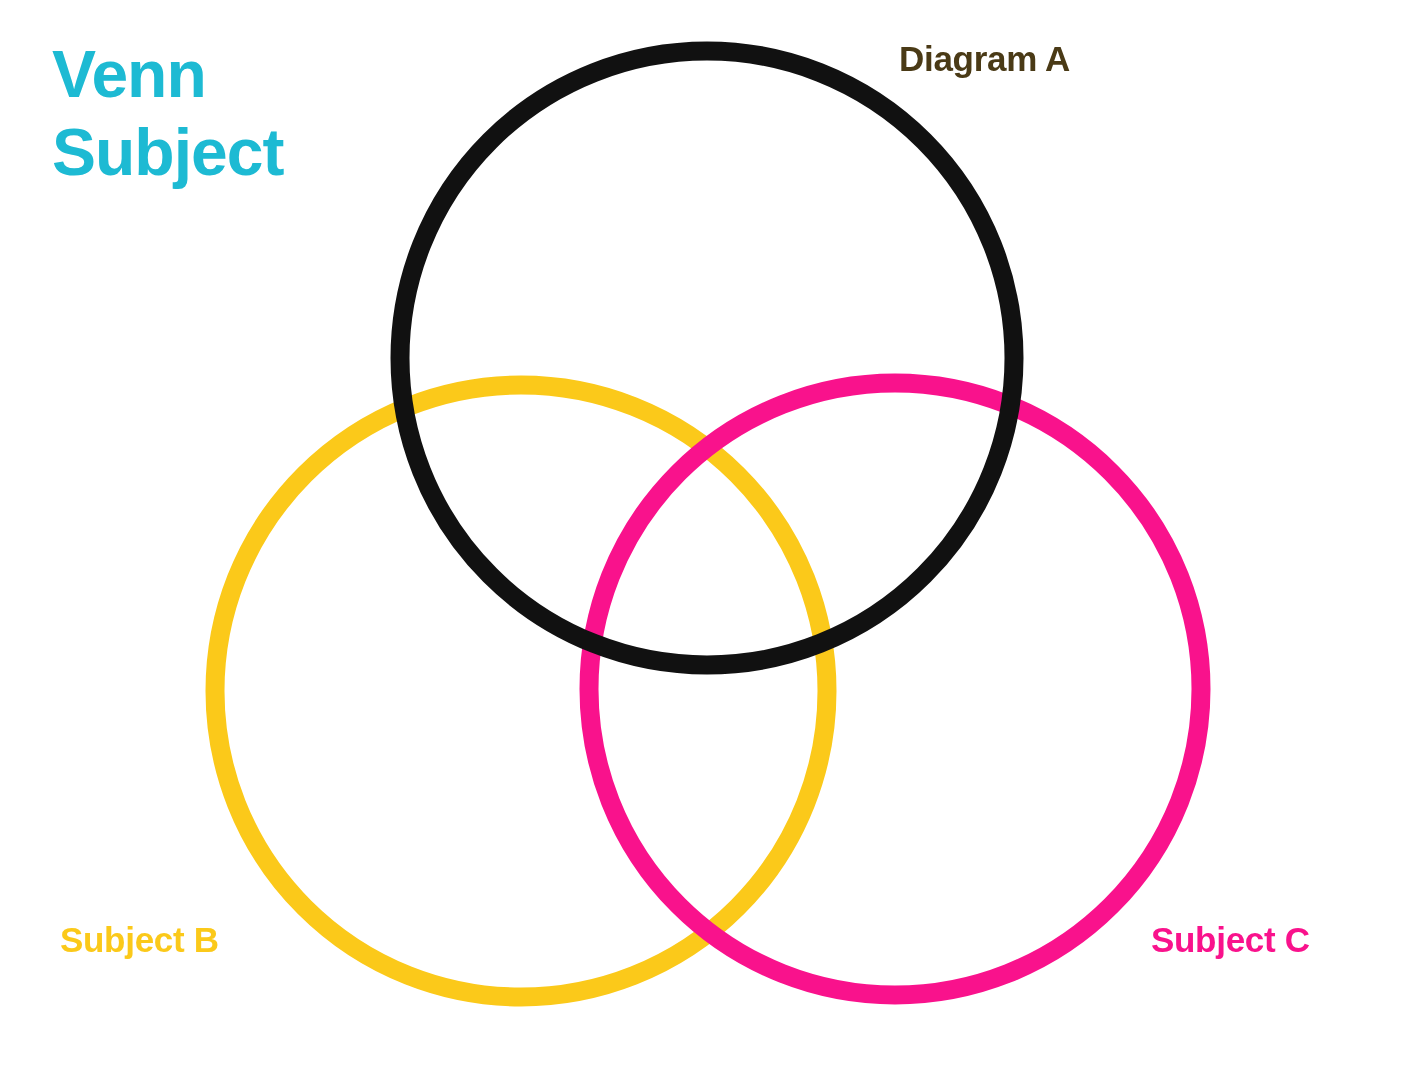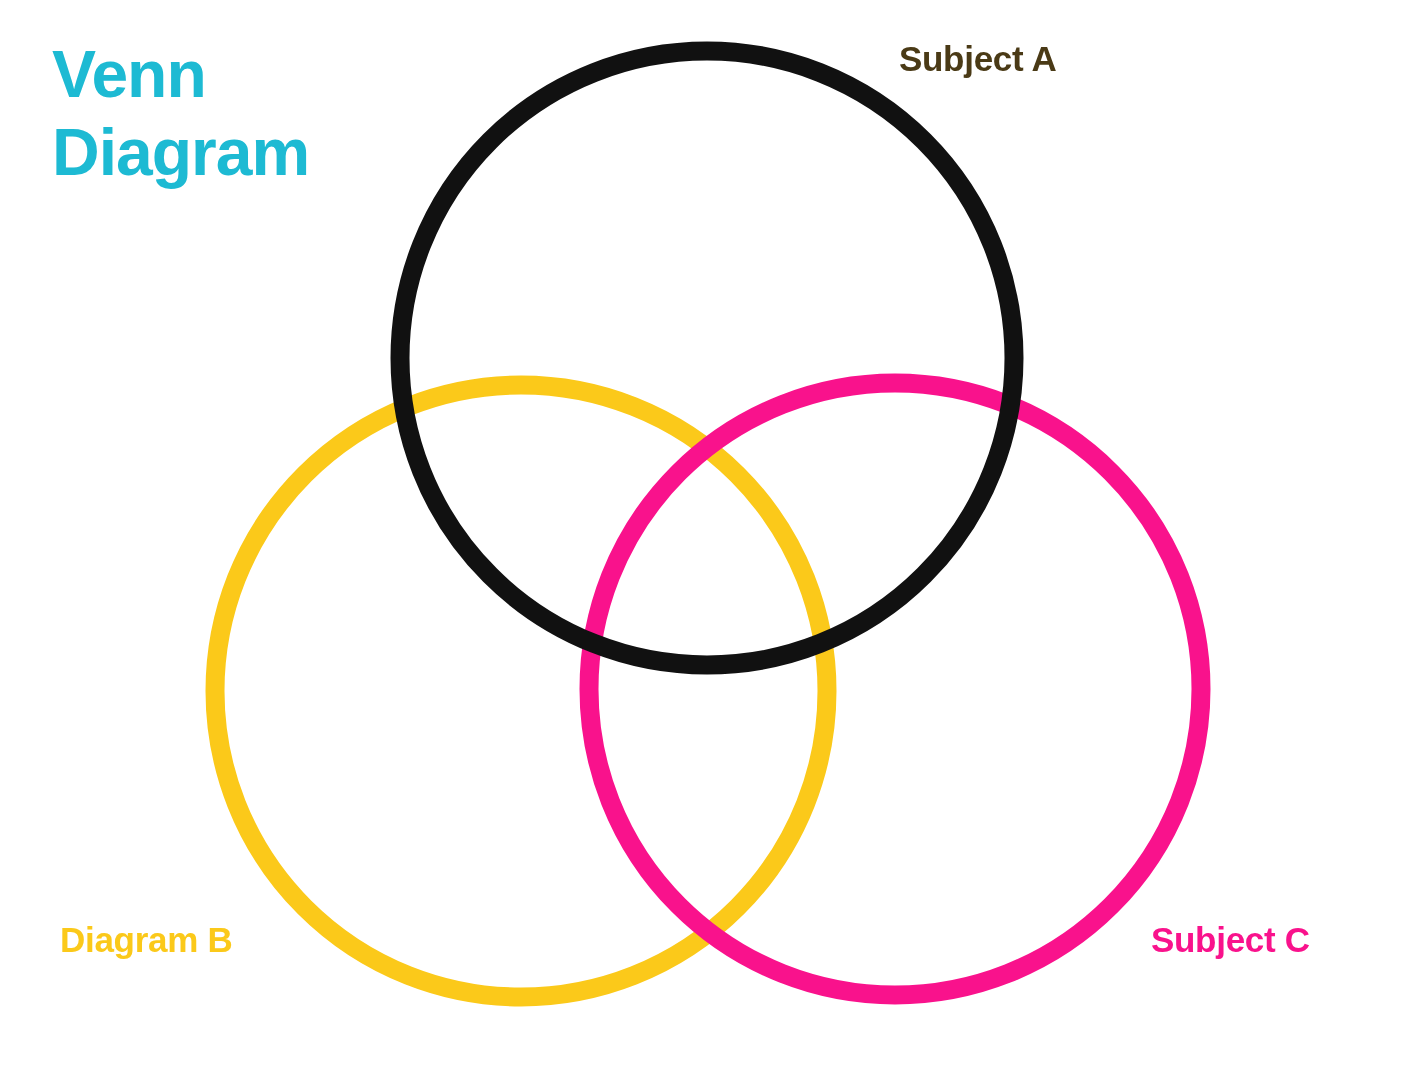--- a/index.html
+++ b/index.html
@@ -67,21 +67,21 @@
 
 <div id="page" style="background: rgb(255, 255, 255);">
 
   <svg id="venn-svg" viewBox="0 0 1420 1065" xmlns="http://www.w3.org/2000/svg">
     <circle id="circle-subject-b" cx="521" cy="691" r="306" fill="none" stroke="#FBC91A" stroke-width="19"></circle>
     <circle id="circle-subject-c" cx="895" cy="689" r="306" fill="none" stroke="#F9128C" stroke-width="19"></circle>
     <circle id="circle-subject-a" cx="707" cy="358" r="307" fill="none" stroke="#111111" stroke-width="19"></circle>
   </svg>
 
   <div class="title-block" style="color: rgb(29, 186, 211);">Venn
-Diagram</div>
+Subject</div>
 
-  <div class="venn-label" id="label-subject-a" style="color: rgb(74, 58, 22);">Subject A</div>
+  <div class="venn-label" id="label-subject-a" style="color: rgb(74, 58, 22);">Diagram A</div>
 
-  <div class="venn-label" id="label-subject-b" style="color: rgb(251, 201, 26);">Diagram B</div>
+  <div class="venn-label" id="label-subject-b" style="color: rgb(251, 201, 26);">Subject B</div>
 
   <div class="venn-label" id="label-subject-c" style="color: rgb(249, 18, 140);">Subject C</div>
 
 </div>
 
 </body></html>

